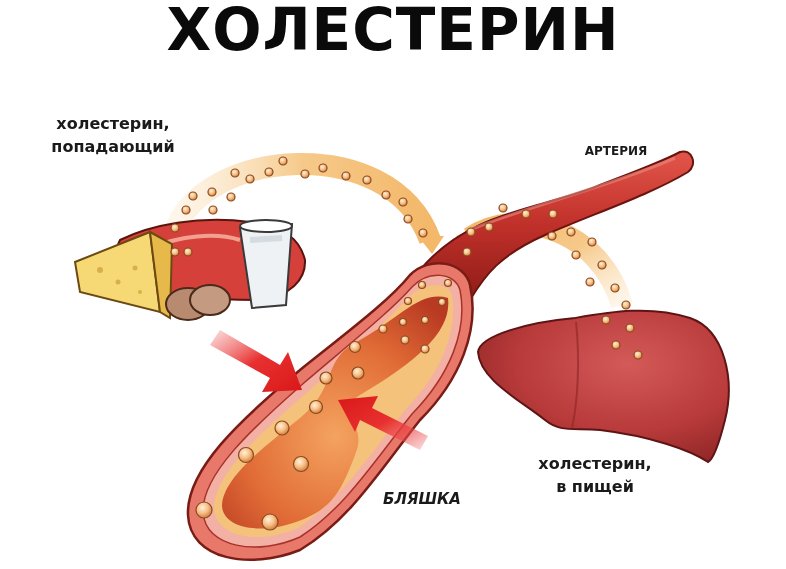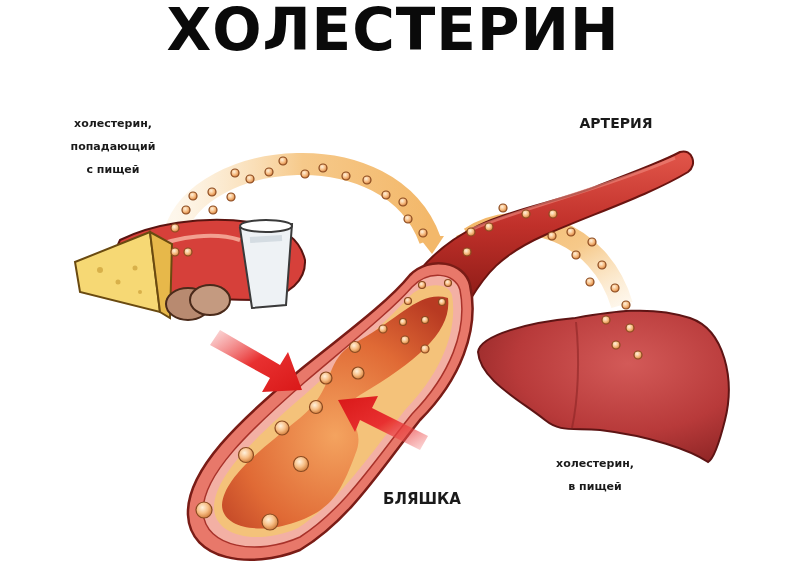--- a/index.html
+++ b/index.html
@@ -2,37 +2,36 @@
 <html><head>
 <meta charset="utf-8">
 <style>
   html, body { margin: 0; padding: 0; background: #ffffff; }
   body { width: 786px; height: 569px; position: relative; overflow: hidden;
          font-family: "DejaVu Sans", "Liberation Sans", sans-serif; }
   .title { position: absolute; left: 0; width: 786px; top: -4px; text-align: center;
            font-family: "DejaVu Sans", sans-serif; font-weight: bold; font-size: 58px;
            letter-spacing: 1px; color: #0a0a0a; }
   .label { position: absolute; font-family: "DejaVu Sans", sans-serif; font-weight: bold;
-           color: #1a1a1a; text-align: center; font-size: 11px; line-height: 23px; }
+           color: #1a1a1a; text-align: center; font-size: 16px; line-height: 23px; }
   .label div { white-space: nowrap; }
   .lbl-food { left: 28px; top: 112px; width: 170px; }
-  .lbl-artery { left: 566px; top: 112px; width: 100px; font-size: 14px; }
-  .lbl-plaque { left: 372px; top: 488px; width: 100px; font-size: 15px; }
+  .lbl-artery { left: 566px; top: 140px; width: 100px; font-size: 12px; }
+  .lbl-plaque { left: 372px; top: 488px; width: 100px; font-size: 15px; font-style: italic; }
   .lbl-liver { left: 495px; top: 452px; width: 200px; }
   svg.art { position: absolute; left: 0; top: 0; }
 </style>
 </head>
 <body>
 
 <div class="title">ХОЛЕСТЕРИН</div>
 
 <div class="label lbl-food">
   <div>холестерин,</div>
   <div>попадающий</div>
-  <div>с пищей</div>
 </div>
 
 <div class="label lbl-artery">АРТЕРИЯ</div>
 <div class="label lbl-plaque">БЛЯШКА</div>
 
 <div class="label lbl-liver">
   <div>холестерин,</div>
   <div>в пищей</div>
 </div>
 

